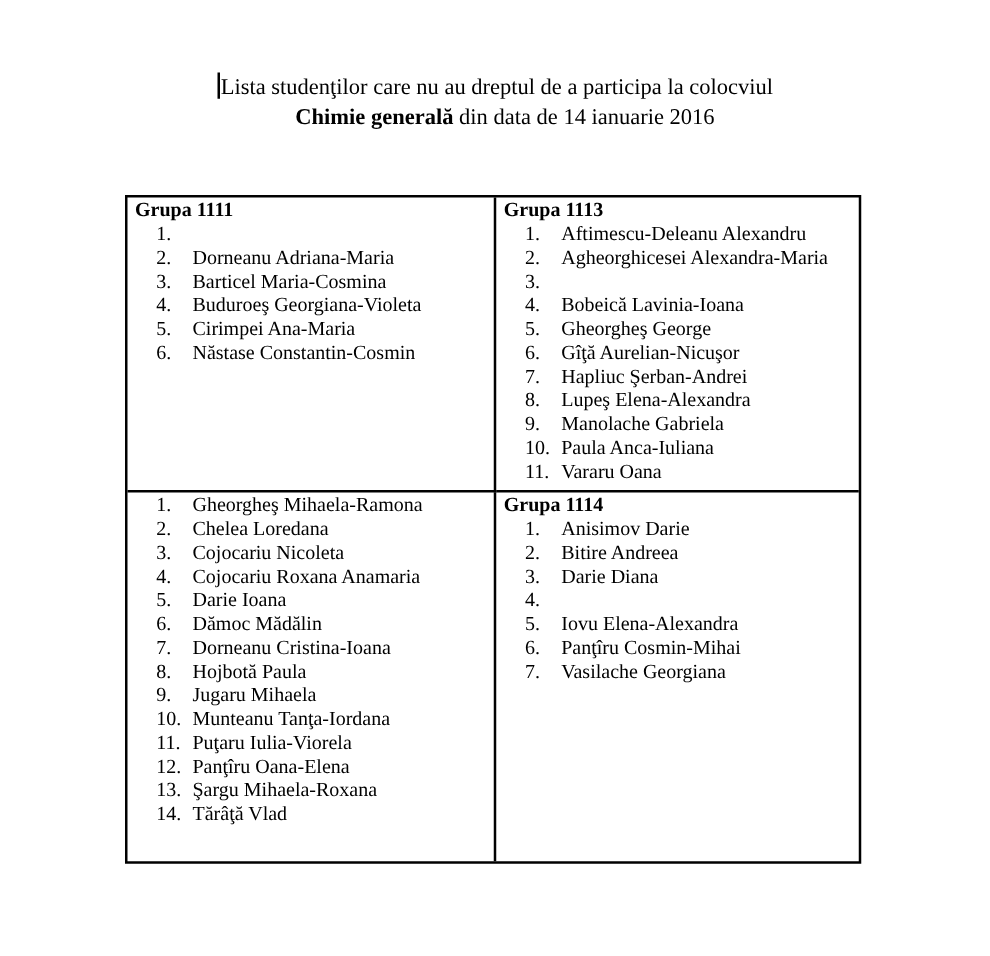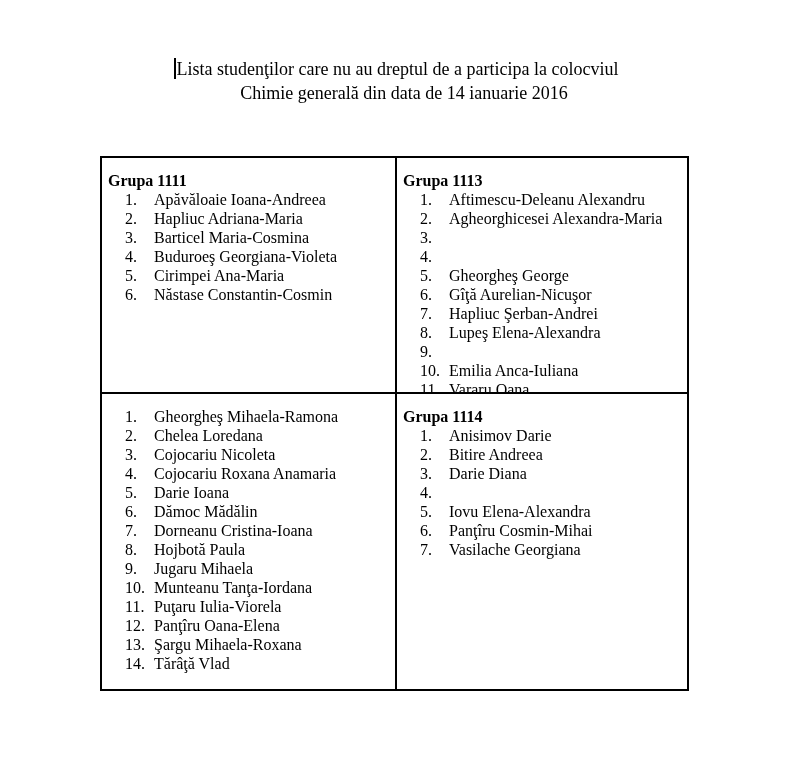--- a/index.html
+++ b/index.html
@@ -18,42 +18,42 @@
   .page { position: relative; width: 792px; height: 607px; }
 
   
   .title-block {
     position: absolute;
     top: 57px; left: 0; right: 0;
     text-align: center;
     font-size: 18px;
     line-height: 24px;
   }
-  .title-line2 b { font-weight: normal; margin-left: 16px; }
+  .title-line2 b { font-weight: bold; margin-left: 16px; }
   .caret {
     display: inline-block;
     width: 2px; height: 21px;
     background: var(--text, #000);
     vertical-align: -4px;
     margin-right: 1px;
   }
 
   
   .doc-table {
     position: absolute;
     left: 100px; top: 156px;
     width: 589px; height: 535px;
     border: 2px solid var(--border, #000);
     display: grid;
     grid-template-columns: 295px 1fr;
     grid-template-rows: 236px 1fr;
     font-size: 16px;
     line-height: 19px;
   }
-  .cell { padding: 13px 4px 0 6px; overflow: hidden; }
+  .cell { padding: 1px 4px 0 6px; overflow: hidden; }
   .cell.br { border-right: 2px solid var(--border, #000); }
   .cell.bb { border-bottom: 2px solid var(--border, #000); }
   .group-header { font-weight: bold; }
   .student-list { list-style: none; margin-left: 17px; }
   .student-list li { display: flex; }
   .num { flex: 0 0 29px; }
   .name { white-space: nowrap; }
 </style>
 </head>
 <body>
@@ -70,26 +70,25 @@
   </div>
 
   <div class="doc-table">
 
     <div class="cell br bb">
       <div class="group-header">Grupa 1111</div>
       <ol class="student-list">
 
           <li>
             <span class="num">1.</span>
-            <span class="name">Apăvăloaie Ioana-Andreea</span>
-          </li>
-
-          <li>
-            <span class="num">2.</span>
-            <span class="name">Hapliuc Adriana-Maria</span>
+          </li>
+
+          <li>
+            <span class="num">2.</span>
+            <span class="name">Dorneanu Adriana-Maria</span>
           </li>
 
           <li>
             <span class="num">3.</span>
             <span class="name">Barticel Maria-Cosmina</span>
           </li>
 
           <li>
             <span class="num">4.</span>
             <span class="name">Buduroeş Georgiana-Violeta</span>
@@ -120,20 +119,21 @@
             <span class="num">2.</span>
             <span class="name">Agheorghicesei Alexandra-Maria</span>
           </li>
 
           <li>
             <span class="num">3.</span>
           </li>
 
           <li>
             <span class="num">4.</span>
+            <span class="name">Bobeică Lavinia-Ioana</span>
           </li>
 
           <li>
             <span class="num">5.</span>
             <span class="name">Gheorgheş George</span>
           </li>
 
           <li>
             <span class="num">6.</span>
             <span class="name">Gîţă Aurelian-Nicuşor</span>
@@ -144,25 +144,26 @@
             <span class="name">Hapliuc Şerban-Andrei</span>
           </li>
 
           <li>
             <span class="num">8.</span>
             <span class="name">Lupeş Elena-Alexandra</span>
           </li>
 
           <li>
             <span class="num">9.</span>
+            <span class="name">Manolache Gabriela</span>
           </li>
 
           <li>
             <span class="num">10.</span>
-            <span class="name">Emilia Anca-Iuliana</span>
+            <span class="name">Paula Anca-Iuliana</span>
           </li>
 
           <li>
             <span class="num">11.</span>
             <span class="name">Vararu Oana</span>
           </li>
         </ol>
     </div>
 
     <div class="cell br">

